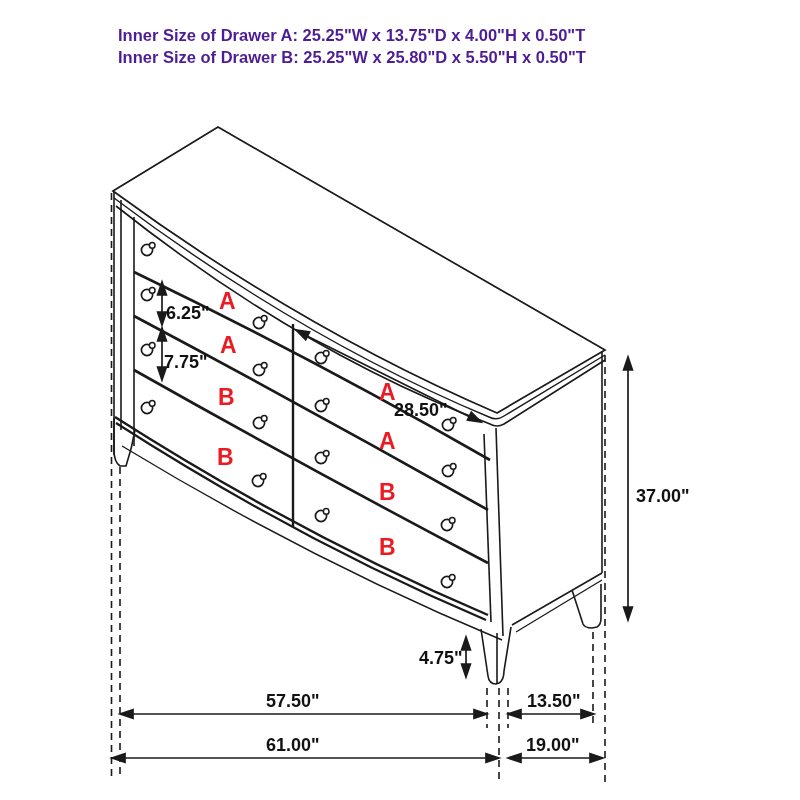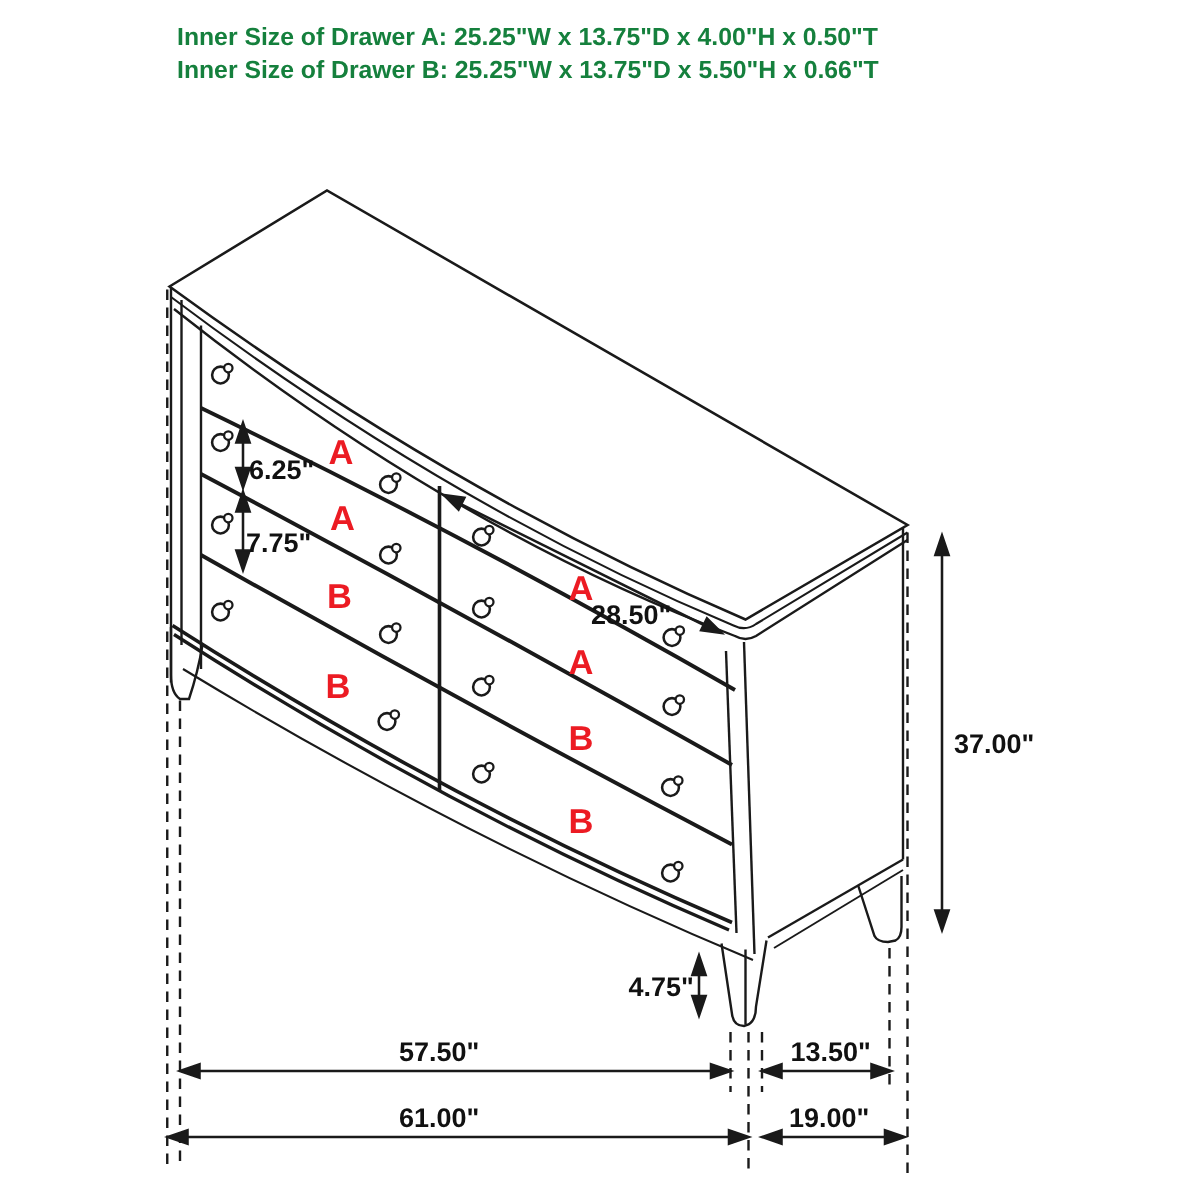--- a/index.html
+++ b/index.html
@@ -2,22 +2,22 @@
 <html><head>
 <meta charset="utf-8">
 <style>
   html,body{margin:0;padding:0;background:#ffffff;}
   .canvas{
     position:relative;width:800px;height:800px;background:#ffffff;overflow:hidden;
     font-family:"Liberation Sans",sans-serif;
   }
   .canvas svg{position:absolute;left:0;top:0;}
   .hdr{
-    position:absolute;left:118px;top:14px;
-    font-size:16.5px;font-weight:700;color:#15803d;line-height:22px;white-space:nowrap;
+    position:absolute;left:118px;top:24px;
+    font-size:16.5px;font-weight:700;color:#4c1d95;line-height:22px;white-space:nowrap;
   }
   .dim{
     position:absolute;font-size:18px;font-weight:700;color:#111;white-space:nowrap;
   }
   .letter{
     position:absolute;font-size:23px;font-weight:700;color:#ec1b23;line-height:1;white-space:nowrap;
   }
 </style>
 </head>
 <body>
@@ -145,21 +145,21 @@
       <g>
         <line x1="510" y1="758" x2="601" y2="758" fill="none"></line>
         <use href="#ah" transform="translate(508,758) rotate(180)"></use>
         <use href="#ah" transform="translate(603,758)"></use>
       </g>
     </g>
   </svg>
 
   <div class="hdr">
     <div>Inner Size of Drawer A: 25.25"W x 13.75"D x 4.00"H x 0.50"T</div>
-    <div>Inner Size of Drawer B: 25.25"W x 13.75"D x 5.50"H x 0.66"T</div>
+    <div>Inner Size of Drawer B: 25.25"W x 25.80"D x 5.50"H x 0.50"T</div>
   </div>
 
   <div class="dim" style="left:166px;top:303px;">6.25"</div>
   <div class="dim" style="left:164px;top:352px;">7.75"</div>
   <div class="dim" style="left:394px;top:400px;">28.50"</div>
   <div class="dim" style="left:636px;top:486px;">37.00"</div>
   <div class="dim" style="left:419px;top:648px;">4.75"</div>
   <div class="dim" style="left:266px;top:691px;">57.50"</div>
   <div class="dim" style="left:527px;top:691px;">13.50"</div>
   <div class="dim" style="left:266px;top:735px;">61.00"</div>

